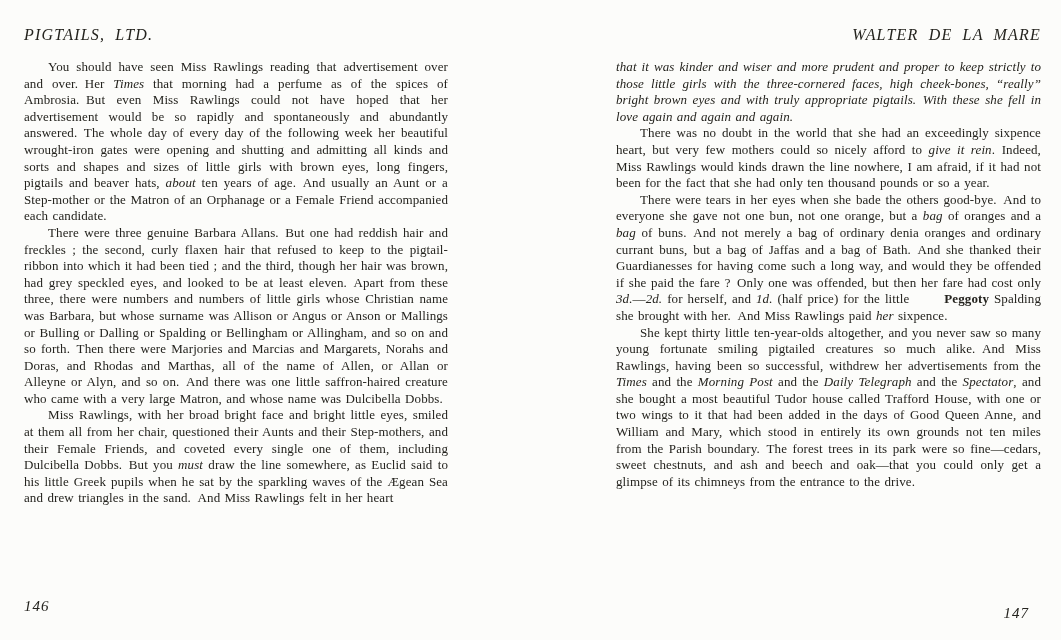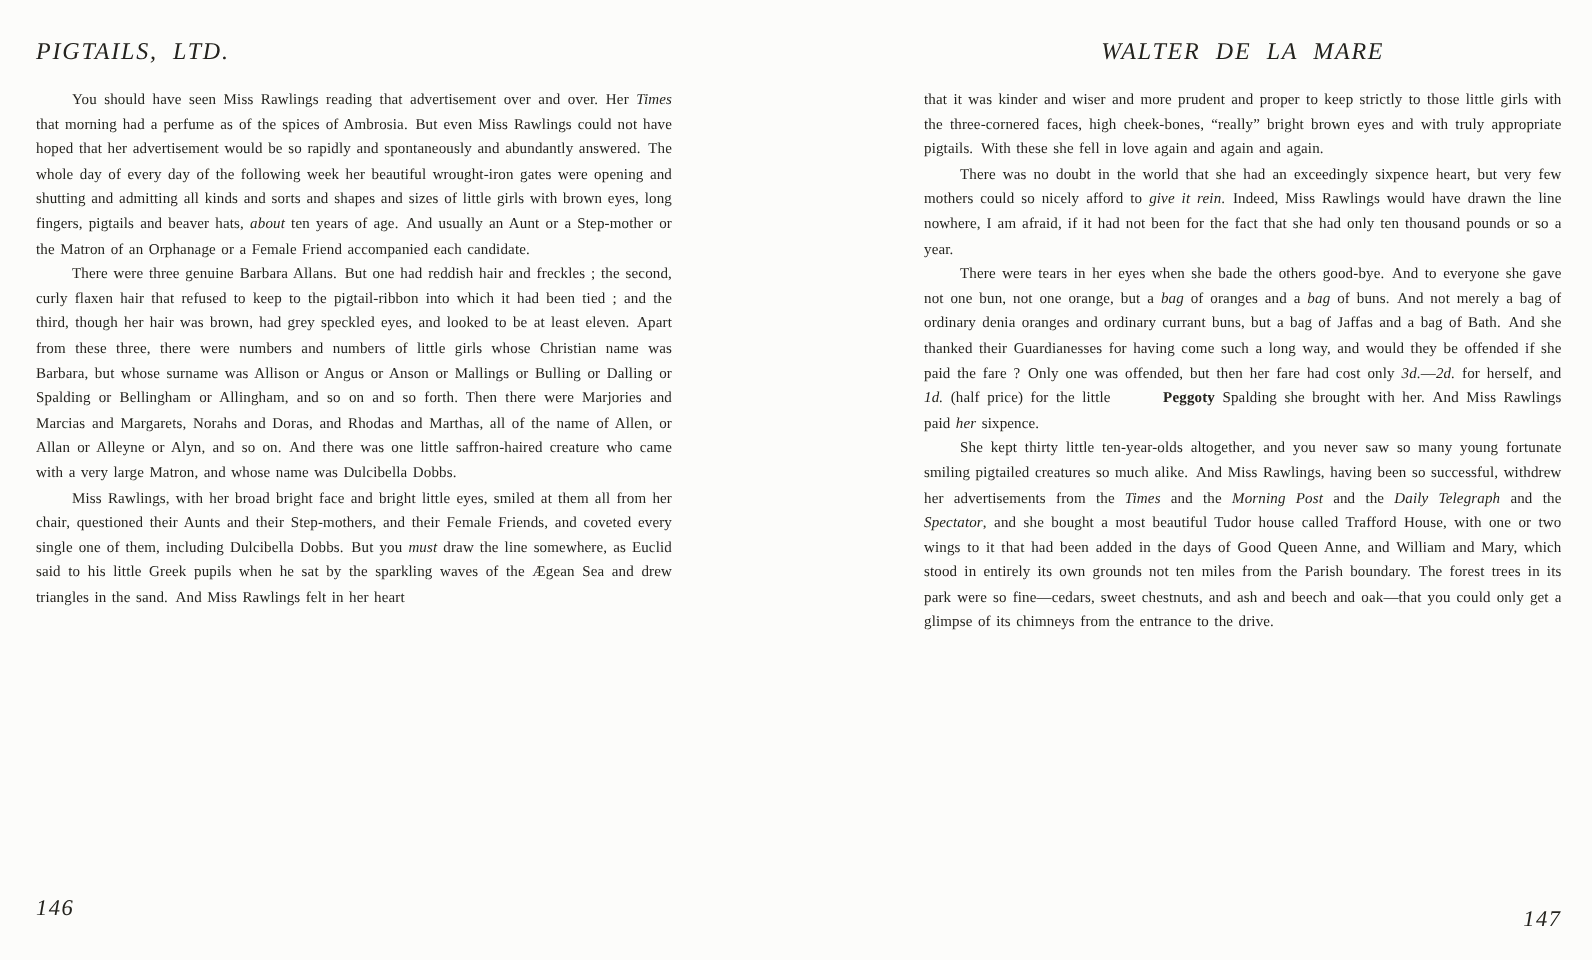--- a/index.html
+++ b/index.html
@@ -29,71 +29,71 @@
     top: 26px;
     left: 0;
     right: 0;
     font-style: italic;
     font-size: 16px;
     letter-spacing: 1.2px;
     word-spacing: 5px;
     white-space: nowrap;
   }
   .page-left  .running-head { text-align: left; }
-  .page-right .running-head { text-align: center; }
+  .page-right .running-head { text-align: right; }
 
   .body-text {
     position: absolute;
     top: 59px;
     left: 0;
     right: 0;
     height: 536px;
     overflow: hidden;
     text-align: justify;
-    font-size: 10px;
+    font-size: 13px;
     line-height: 16.6px;
     word-spacing: 1px;
     letter-spacing: 0.1px;
   }
   .body-text p {
     margin: 0;
     text-indent: 24px;
   }
-  .body-text p.noindent { text-indent: 0; }
+  .body-text p.noindent { text-indent: 0; font-style: italic; }
   .it { font-style: italic; }
   .bd { font-weight: bold; margin-left: 30px; }
 
   .folio {
     position: absolute;
     font-size: 15px;
     letter-spacing: 1px;
     font-style: italic;
   }
   .page-left  .folio { left: 0;  bottom: 25px; }
-  .page-right .folio { right: 0; bottom: 18px; }
+  .page-right .folio { right: 12px; bottom: 18px; }
 </style>
 </head>
 <body>
 
 <div class="spread">
 
   <div class="page page-left">
     <div class="running-head">PIGTAILS, LTD.</div>
     <div class="body-text">
         <p><span>You should have seen Miss Rawlings reading that advertisement over and over. Her </span><span class="it">Times</span><span> that morning had a perfume as of the spices of Ambrosia. But even Miss Rawlings could not have hoped that her advertisement would be so rapidly and spontaneously and abundantly answered. The whole day of every day of the following week her beautiful wrought-iron gates were opening and shutting and admitting all kinds and sorts and shapes and sizes of little girls with brown eyes, long fingers, pigtails and beaver hats, </span><span class="it">about</span><span> ten years of age. And usually an Aunt or a Step-mother or the Matron of an Orphanage or a Female Friend accompanied each candidate.</span></p>
         <p><span>There were three genuine Barbara Allans. But one had reddish hair and freckles&nbsp;; the second, curly flaxen hair that refused to keep to the pigtail-ribbon into which it had been tied&nbsp;; and the third, though her hair was brown, had grey speckled eyes, and looked to be at least eleven. Apart from these three, there were numbers and numbers of little girls whose Christian name was Barbara, but whose surname was Allison or Angus or Anson or Mallings or Bulling or Dalling or Spalding or Bellingham or Allingham, and so on and so forth. Then there were Marjories and Marcias and Margarets, Norahs and Doras, and Rhodas and Marthas, all of the name of Allen, or Allan or Alleyne or Alyn, and so on. And there was one little saffron-haired creature who came with a very large Matron, and whose name was Dulcibella Dobbs.</span></p>
         <p><span>Miss Rawlings, with her broad bright face and bright little eyes, smiled at them all from her chair, questioned their Aunts and their Step-mothers, and their Female Friends, and coveted every single one of them, including Dulcibella Dobbs. But you </span><span class="it">must</span><span> draw the line somewhere, as Euclid said to his little Greek pupils when he sat by the sparkling waves of the Ægean Sea and drew triangles in the sand. And Miss Rawlings felt in her heart</span></p>
       </div>
     <div class="folio">146</div>
   </div>
 
   <div class="page page-right">
     <div class="running-head">WALTER DE LA MARE</div>
     <div class="body-text">
         <p class="noindent"><span>that it was kinder and wiser and more prudent and proper to keep strictly to those little girls with the three-cornered faces, high cheek-bones, “really” bright brown eyes and with truly appropriate pigtails. With these she fell in love again and again and again.</span></p>
-        <p><span>There was no doubt in the world that she had an exceedingly sixpence heart, but very few mothers could so nicely afford to </span><span class="it">give it rein</span><span>. Indeed, Miss Rawlings would have drawn the line nowhere, I am afraid, if it had not been for the fact that she had only ten thousand pounds or so a year.</span></p>
+        <p><span>There was no doubt in the world that she had an exceedingly sixpence heart, but very few mothers could so nicely afford to </span><span class="it">give it rein</span><span>. Indeed, Miss Rawlings would kinds drawn the line nowhere, I am afraid, if it had not been for the fact that she had only ten thousand pounds or so a year.</span></p>
         <p><span>There were tears in her eyes when she bade the others good-bye. And to everyone she gave not one bun, not one orange, but a </span><span class="it">bag</span><span> of oranges and a </span><span class="it">bag</span><span> of buns. And not merely a bag of ordinary denia oranges and ordinary currant buns, but a bag of Jaffas and a bag of Bath. And she thanked their Guardianesses for having come such a long way, and would they be offended if she paid the fare&nbsp;? Only one was offended, but then her fare had cost only </span><span class="it">3d.</span><span>—</span><span class="it">2d.</span><span> for herself, and </span><span class="it">1d.</span><span> (half price) for the little </span><span class="bd">Peggoty</span><span> Spalding she brought with her. And Miss Rawlings paid </span><span class="it">her</span><span> sixpence.</span></p>
         <p><span>She kept thirty little ten-year-olds altogether, and you never saw so many young fortunate smiling pigtailed creatures so much alike. And Miss Rawlings, having been so successful, withdrew her advertisements from the </span><span class="it">Times</span><span> and the </span><span class="it">Morning Post</span><span> and the </span><span class="it">Daily Telegraph</span><span> and the </span><span class="it">Spectator</span><span>, and she bought a most beautiful Tudor house called Trafford House, with one or two wings to it that had been added in the days of Good Queen Anne, and William and Mary, which stood in entirely its own grounds not ten miles from the Parish boundary. The forest trees in its park were so fine—cedars, sweet chestnuts, and ash and beech and oak—that you could only get a glimpse of its chimneys from the entrance to the drive.</span></p>
       </div>
     <div class="folio">147</div>
   </div>
 
 </div>
 
 </body></html>

